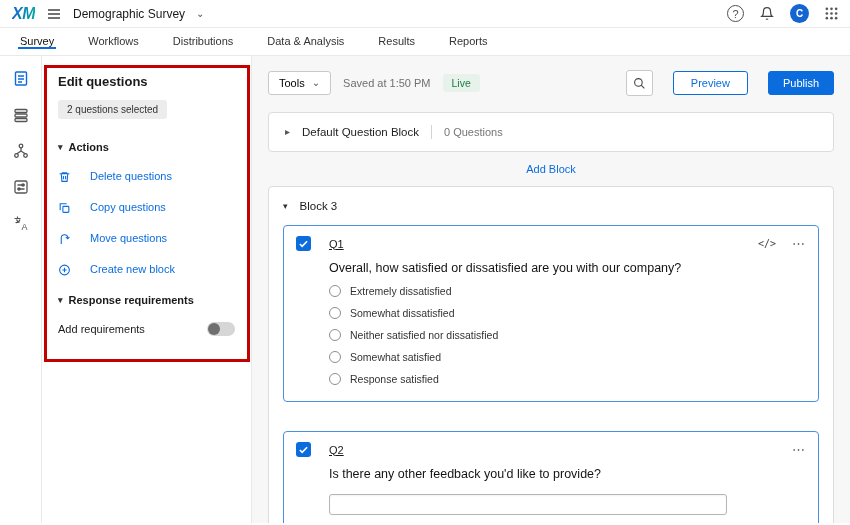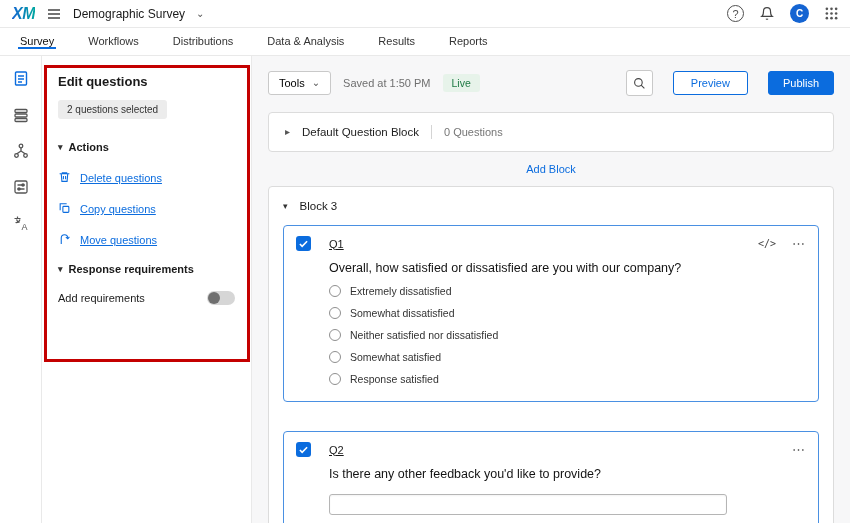--- a/index.html
+++ b/index.html
@@ -38,22 +38,22 @@
   
   .panel { width:210px; border-right:1px solid #e9e9e9; padding:16px; position:relative; background:#fff; }
   .annotation-box { position:absolute; left:2px; top:9px; width:206px; height:297px;
     border:3px solid #c40000; pointer-events:none; z-index:5; }
   .panel-title { font-size:13px; font-weight:bold; color:#1a1a1a; margin:2px 0 10px; }
   .sel-badge { display:inline-block; background:#ececec; color:#333; font-size:10px;
     padding:4px 9px; border-radius:3px; margin-bottom:12px; }
   .section-header { display:flex; align-items:center; gap:6px; font-size:11px;
     font-weight:bold; color:#1a1a1a; margin:10px 0 4px; cursor:pointer; }
   .section-header .caret { font-size:9px; color:#333; }
-  .action { display:flex; align-items:flex-end; gap:9px; color:#0b6cde; font-size:11px;
-    margin:17px 0; cursor:pointer;text-decoration:underline; }
+  .action { display:flex; align-items:flex-start; gap:19px; color:#0b6cde; font-size:11px;
+    margin:17px 0; cursor:pointer; }
   .action svg { flex:0 0 auto; }
   .req-row { display:flex; align-items:center; justify-content:space-between;
     font-size:11px; color:#1a1a1a; margin-top:16px; }
   .toggle { width:28px; height:14px; border-radius:8px; background:#d6d6d6;
     position:relative; cursor:pointer; }
   .toggle .knob { position:absolute; left:1px; top:1px; width:12px; height:12px;
     border-radius:50%; background:#6f6f6f; }
 
   
   .main { flex:1; background:#f7f7f8; padding:0 16px; overflow:hidden; }
@@ -216,20 +216,27 @@
     </div>
 
     <div class="action">
       <svg width="13" height="14" viewBox="0 0 24 24" fill="none" stroke="#0b6cde" stroke-width="2">
         <path d="M6 21V10a6 6 0 0112 0v1"></path>
           <path d="M14.5 8.5L18 11.5 21 8"></path>
       </svg>
       <span>Move questions</span>
     </div>
 
+    <div class="action">
+      <svg width="13" height="14" viewBox="0 0 24 24" fill="none" stroke="#0b6cde" stroke-width="2">
+        <circle cx="12" cy="12" r="9"></circle>
+          <path d="M12 8v8M8 12h8"></path>
+      </svg>
+      <span>Create new block</span>
+    </div>
 
     <div class="section-header">
       <span class="caret">▾</span>
       <span>Response requirements</span>
     </div>
 
     <div class="req-row">
       <span>Add requirements</span>
       <span class="toggle">
           <span class="knob"></span>

